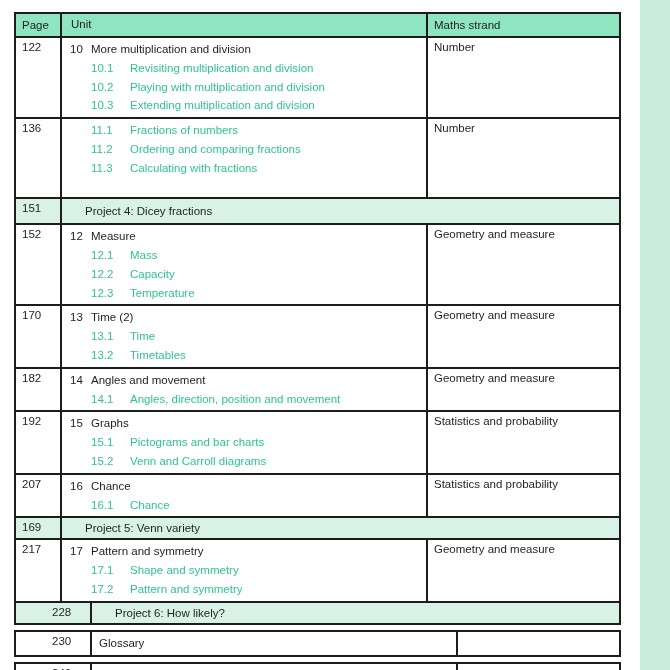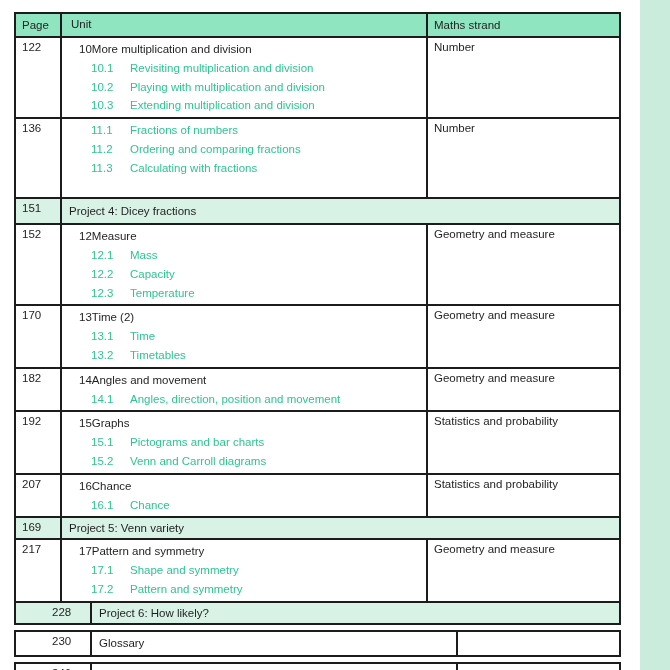--- a/index.html
+++ b/index.html
@@ -53,23 +53,23 @@
   }
   .merged-cell{
     flex:1 1 auto;
     display:flex;align-items:center;
     padding-left:7px;
   }
   .header-row{min-height:24px;background:var(--header-bg);}
   .header-row .cell{display:flex;align-items:center;padding-top:0;}
   .header-row .page-cell{padding-top:0;}
   .header-row .unit-cell{padding-left:9px;}
-  .project-row{background:var(--project-bg);}
+  .project-row{background:var(--project-bg);gap:16px;}
   .uline{display:flex;line-height:18.8px;}
-  .unum{flex:0 0 22px;padding-left:17px;flex-basis:29px;}
+  .unum{flex:0 0 22px;padding-left:8px;flex-basis:29px;}
   .utitle{flex:1;}
   .sline{display:flex;line-height:18.8px;color:var(--green);}
   .snum{flex:0 0 39px;padding-left:29px;flex-basis:68px;}
   .stitle{flex:1;}
   .gap-box{margin-top:5px;}
   .plain-row .unit-cell{
     display:flex;align-items:center;padding-left:7px;
   }
   
   .h77{min-height:77px;}

